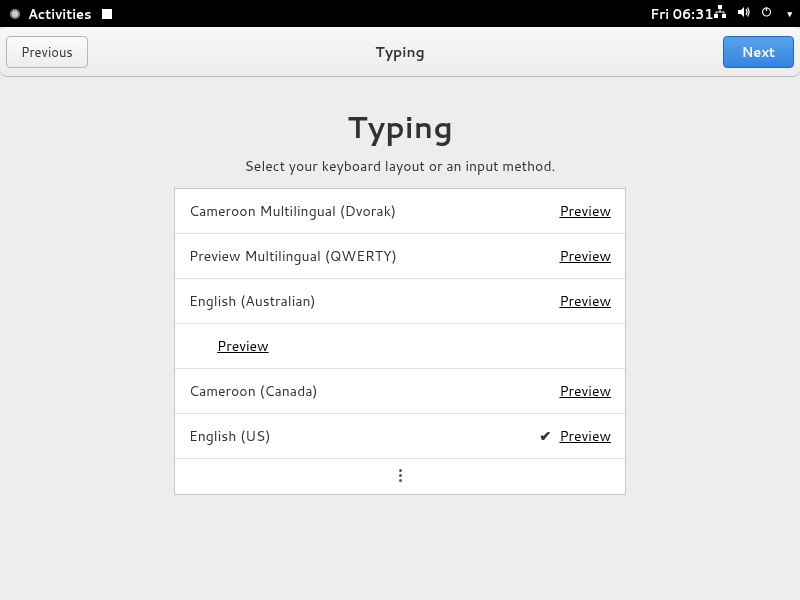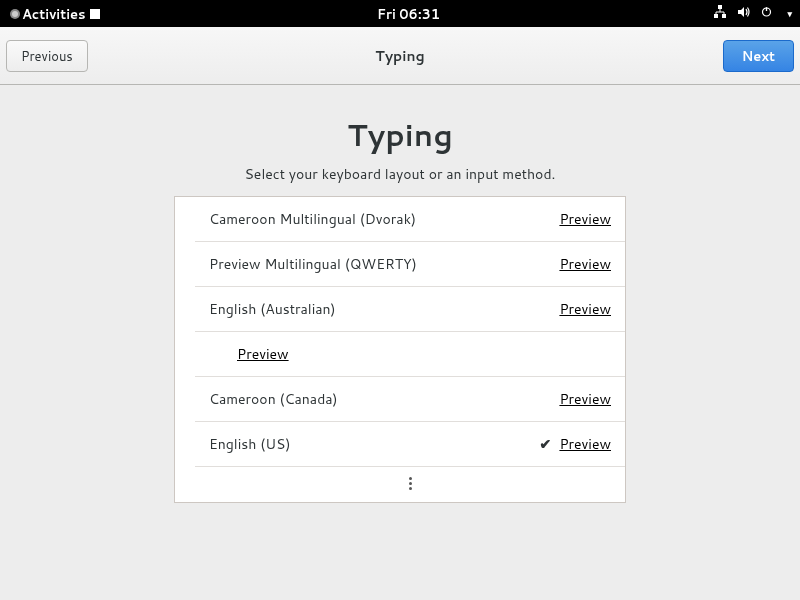--- a/index.html
+++ b/index.html
@@ -13,37 +13,38 @@
     .topbar {
       height: 27px;
       background: #000;
       color: #fff;
       display: flex;
       align-items: center;
       font-size: 13px;
       font-weight: bold;
       padding: 0 8px;
     }
-    .topbar-left { display: flex; align-items: center; }
-    .topbar-center { flex: 1; text-align: center; }
+    .topbar-left { display: flex; align-items: center; gap: 6px; }
+    .topbar-center { flex: 1; text-align: right; }
     .topbar-right { display: flex; align-items: center; gap: 10px; }
     .activities-icon {
       width: 14px; height: 14px;
       display: inline-block;
     }
     .app-indicator { width: 10px; height: 10px; background: #fff; display: inline-block; margin: 0 4px; }
     .tri-down { font-size: 9px; margin-left: 2px; }
     .headerbar {
-      height: 58px;
+      height: 50px;
       background: linear-gradient(#f7f7f7, #ededed);
       border-bottom: 1px solid #b6b6b3;
       display: flex;
       align-items: center;
       padding: 12px 6px;
       position: relative;
+      border-radius: 7px;
     }
     .headerbar-title {
       position: absolute;
       left: 0; right: 0;
       text-align: center;
       font-weight: bold;
       font-size: 14px;
       color: #2e3436;
       pointer-events: none;
     }
@@ -79,21 +80,20 @@
     }
     .page-subtitle {
       font-size: 14px;
       color: #2e3436;
       margin-bottom: 12px;
     }
     .listbox {
       width: 452px;
       background: #fff;
       border: 1px solid #cdc7c2;
-      padding-left: 20px;
     }
     .listrow {
       display: flex;
       align-items: center;
       padding: 12px 14px;
       border-bottom: 1px solid #e1dedb;
       font-size: 14px;
       color: #2e3436;
     }
     .listrow:last-child { border-bottom: none; }

